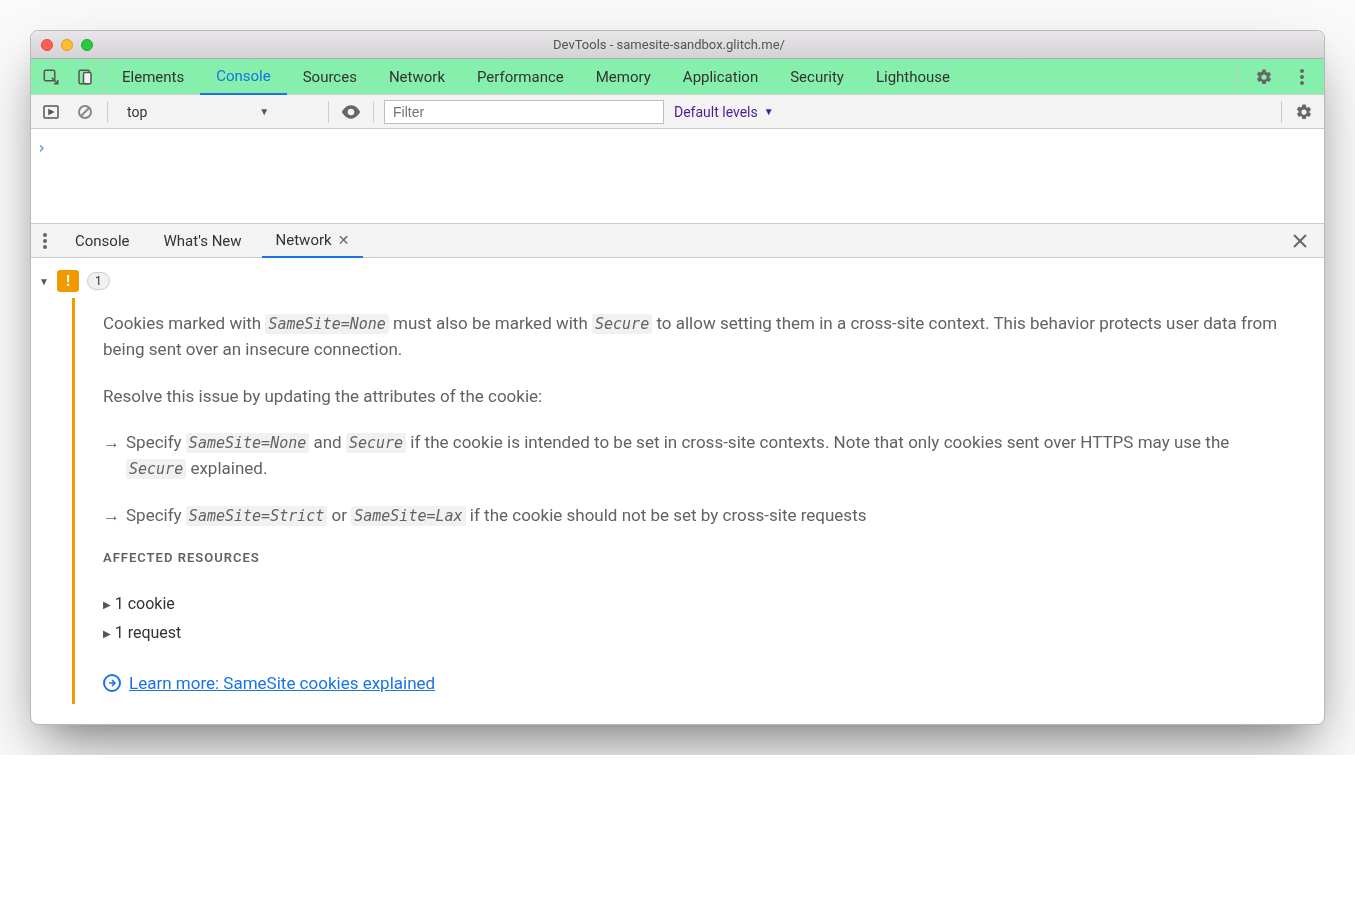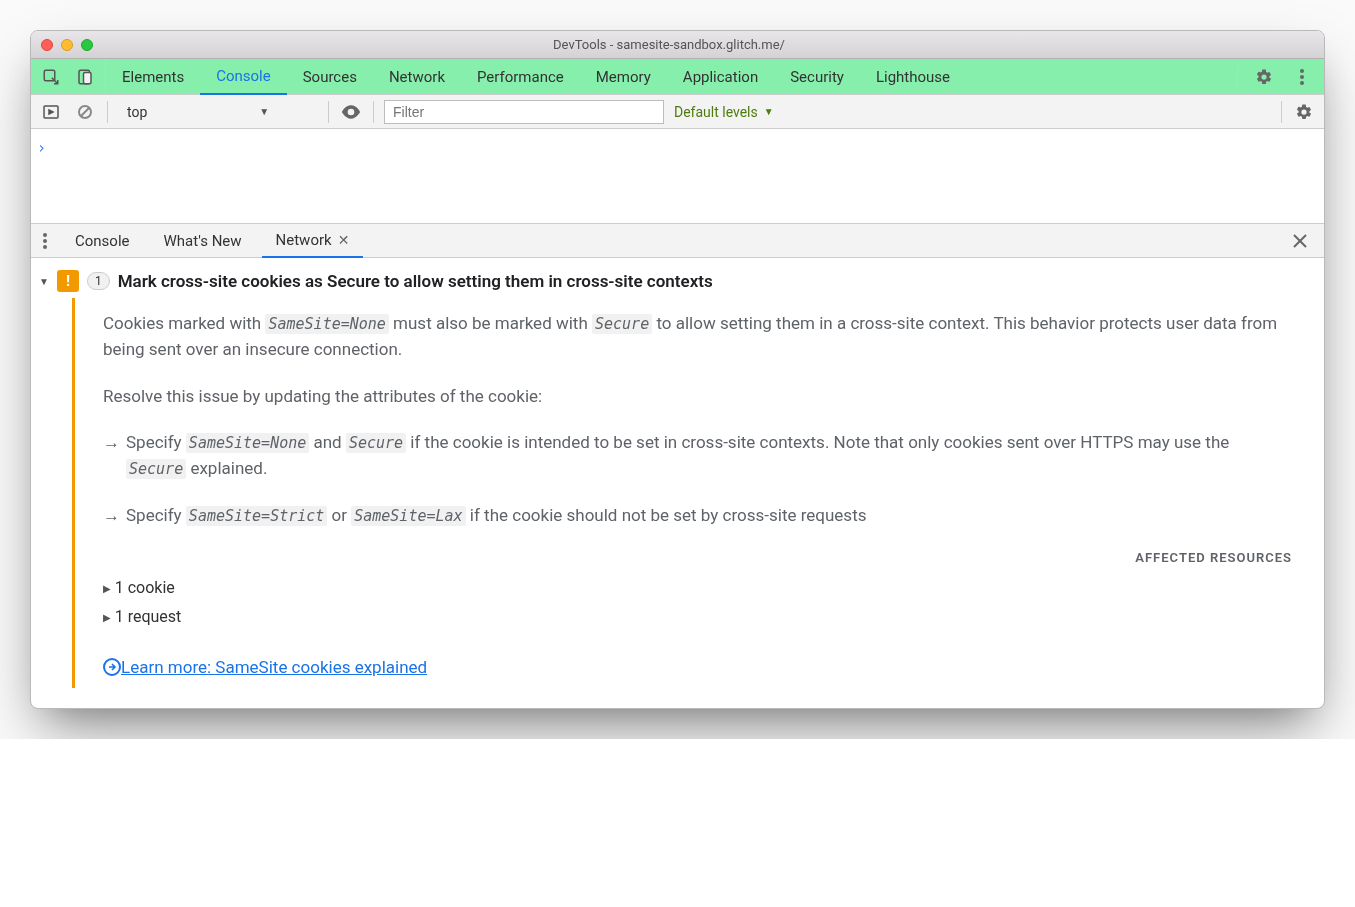--- a/index.html
+++ b/index.html
@@ -25,21 +25,21 @@
   .tab.active{color:#1a73e8;border-bottom:2px solid #1a73e8;margin-bottom:-1px;}
   .tabstrip .spacer{flex:1;}
   .right-tools{display:flex;align-items:center;padding:0 10px;gap:14px;}
 
   
   .console-bar{height:34px;display:flex;align-items:center;border-bottom:1px solid #ccc;background:#f3f3f3;padding:0 8px;gap:10px;}
   .play-icon svg,.ban-icon svg{display:block;}
   .ctx-select{display:flex;align-items:center;background:#fff0;border:1px solid transparent;padding:0 4px 0 8px;height:24px;font-size:14px;color:#333;gap:112px;min-width:200px;}
   .ctx-select .caret{font-size:10px;color:#555;}
   .filter-input{height:24px;border:1px solid #bdbdbd;background:#fff;font-size:14px;padding:0 8px;min-width:280px;}
-  .levels{display:flex;align-items:center;gap:6px;font-size:14px;color:#4d7c0f;}
+  .levels{display:flex;align-items:center;gap:6px;font-size:14px;color:#4c1d95;}
   .levels .caret{font-size:10px;}
   .cbar-spacer{flex:1;}
 
   
   .console-body{min-height:95px;border-bottom:1px solid #ccc;padding:10px 6px;}
   .prompt{display:flex;align-items:center;color:#367cf1;font-family:Menlo,monospace;font-size:15px;}
 
   
   .drawer-bar{height:34px;background:#f3f3f3;border-bottom:1px solid #ccc;display:flex;align-items:center;padding:0 4px;}
   .drawer-left{display:flex;align-items:center;height:100%;gap:6px;}
@@ -54,24 +54,24 @@
   .issue-head{display:flex;align-items:center;gap:8px;padding-left:2px;}
   .caret-down{color:#555;font-size:10px;}
   .warn-icon{width:22px;height:22px;background:#f29900;border-radius:3px;display:flex;align-items:center;justify-content:center;color:#fff;font-weight:bold;font-size:15px;}
   .count-badge{background:#f1f1f1;border:1px solid #ccc;border-radius:10px;font-size:12px;padding:0 7px;line-height:16px;color:#333;}
   .issue-title{font-size:17px;font-weight:600;color:#202124;}
   .issue-body{margin-left:35px;border-left:3px solid #f29900;padding:12px 26px 8px 28px;margin-top:6px;font-size:17px;color:#5f6368;line-height:1.55;}
   .issue-body p{margin:0 0 20px;}
   .issue-body code{font-family:Menlo,Consolas,monospace;font-size:15px;background:#f1f1f1;padding:1px 3px;border-radius:2px;color:#5f6368;font-style:italic;}
   .bullet{display:flex;gap:6px;}
   .bul-arrow{color:#5f6368;}
-  .aff-head{font-size:13px;letter-spacing:1px;color:#5f6368;font-weight:600;margin-top:20px;margin-bottom:8px;text-align:right;}
+  .aff-head{font-size:13px;letter-spacing:1px;color:#5f6368;font-weight:600;margin-top:20px;margin-bottom:24px;}
   .aff-row{display:flex;align-items:center;gap:4px;font-size:16px;color:#333;margin:4px 0;}
   .aff-row .tri{font-size:10px;color:#555;}
-  .learn-row{display:flex;align-items:center;margin-top:24px;}
+  .learn-row{display:flex;align-items:center;gap:8px;margin-top:24px;}
   .learn-row a{color:#1a73e8;font-size:17px;text-decoration:underline;}
   .circ-arrow{width:18px;height:18px;border:2px solid #1a73e8;border-radius:50%;display:flex;align-items:center;justify-content:center;color:#1a73e8;}
   svg{display:block;}
 </style>
 </head>
 <body>
 
 <div class="window">
 
   <div class="titlebar">
@@ -217,21 +217,20 @@
           <line x1="13" y1="1" x2="1" y2="13"></line>
         </svg>
     </span>
   </div>
 
   <div class="drawer-body">
     <div class="issue-head">
       <span class="caret-down">▼</span>
       <span class="warn-icon">!</span>
       <span class="count-badge">1</span>
-      <span class="issue-title">Mark cross-site cookies as Secure to allow setting them in cross-site contexts</span>
     </div>
 
     <div class="issue-body">
       <p>
         <span>Cookies marked with </span><code>SameSite=None</code><span> must also be marked with </span><code>Secure</code><span> to allow setting them in a cross-site context. This behavior protects user data from being sent over an insecure connection.</span>
       </p>
       <p>Resolve this issue by updating the attributes of the cookie:</p>
       <p class="bullet">
         <span class="bul-arrow">→</span>
         <span>

